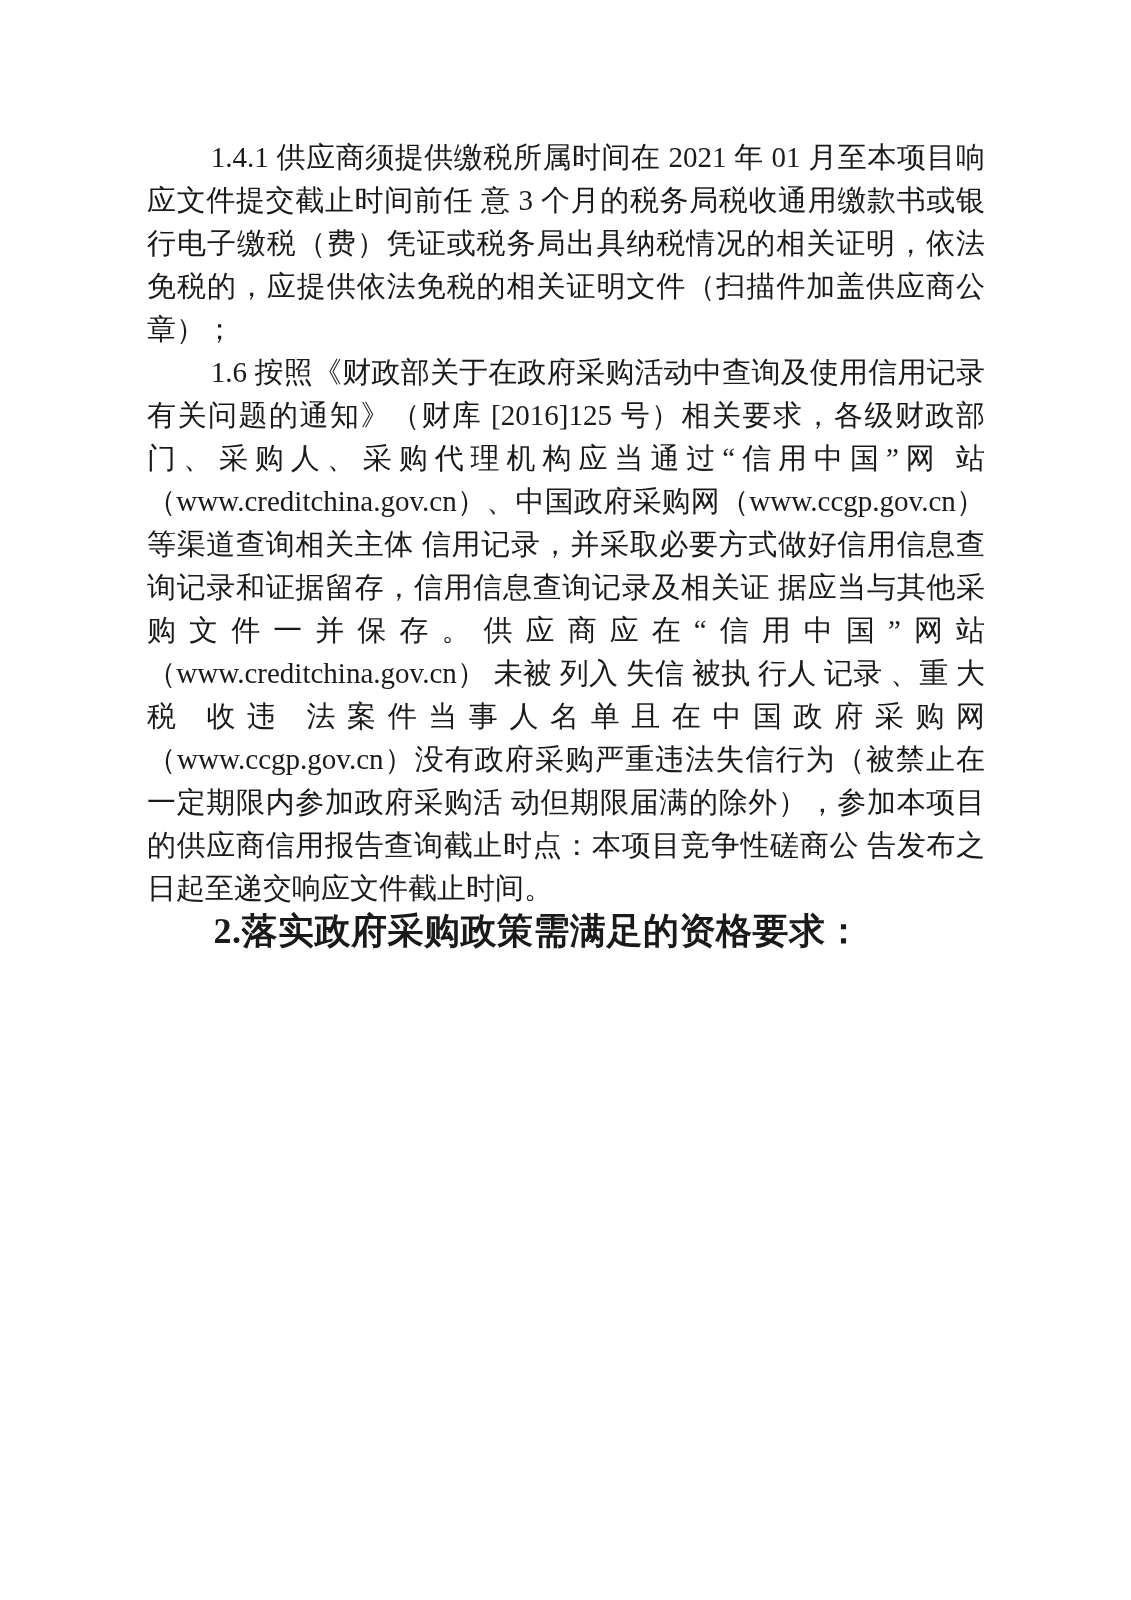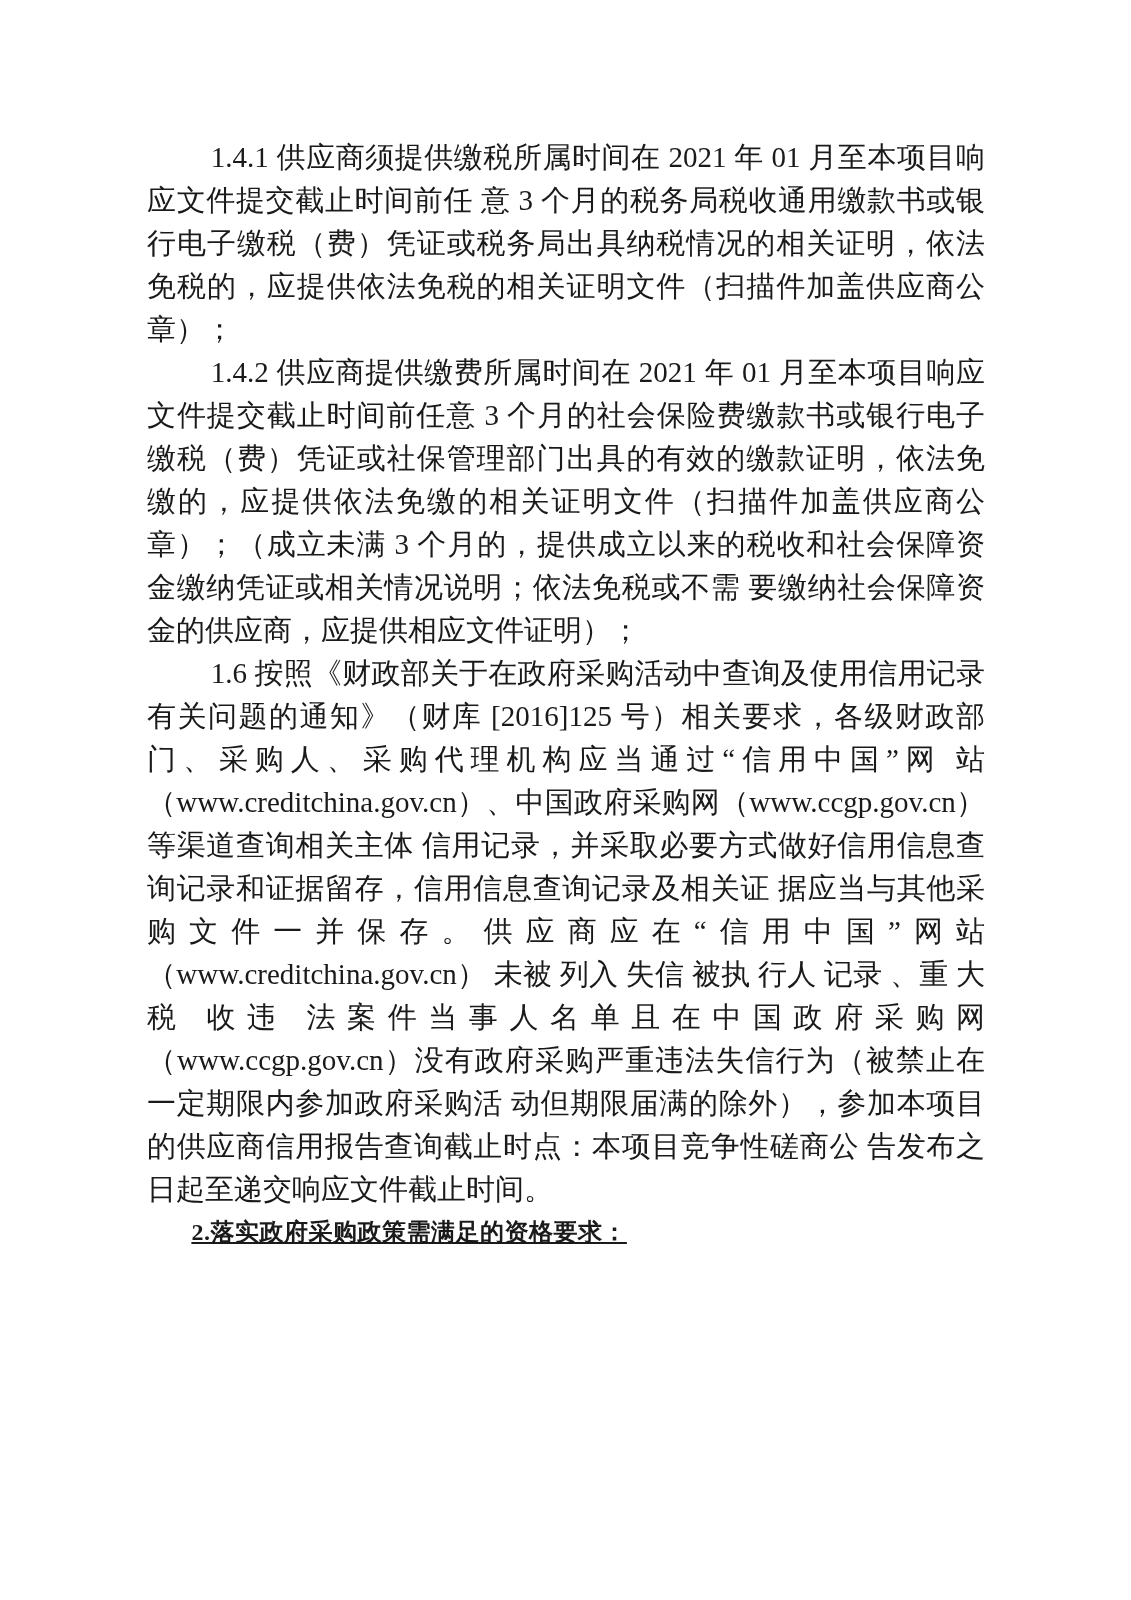--- a/index.html
+++ b/index.html
@@ -28,30 +28,28 @@
     padding: 0;
     font-size: 29px;
     line-height: 43px;
     text-align: justify;
     text-justify: inter-character;
     text-indent: 2.2em;
     word-break: break-word;
   }
   .content p.section-heading {
     font-weight: bold;
-    font-size: 24px;
+    font-size: 36px;
     text-indent: 1.85em;
     text-align: left;
     letter-spacing: 0.5px;
-    text-decoration: underline;
   }
 </style>
 </head>
 <body>
 
 <div class="page">
   <div class="content">
     <p>1.4.1 供应商须提供缴税所属时间在 2021 年 01 月至本项目响应文件提交截止时间前任 意 3 个月的税务局税收通用缴款书或银行电子缴税（费）凭证或税务局出具纳税情况的相关证明，依法免税的，应提供依法免税的相关证明文件（扫描件加盖供应商公章）；</p>
-    <p>1.4.2 供应商提供缴费所属时间在 2021 年 01 月至本项目响应文件提交截止时间前任意 3 个月的社会保险费缴款书或银行电子缴税（费）凭证或社保管理部门出具的有效的缴款证明，依法免缴的，应提供依法免缴的相关证明文件（扫描件加盖供应商公章）；（成立未满 3 个月的，提供成立以来的税收和社会保障资金缴纳凭证或相关情况说明；依法免税或不需 要缴纳社会保障资金的供应商，应提供相应文件证明）；</p>
     <p>1.6 按照《财政部关于在政府采购活动中查询及使用信用记录有关问题的通知》（财库 [2016]125 号）相关要求，各级财政部门、采购人、采购代理机构应当通过“信用中国”网 站（www.creditchina.gov.cn）、中国政府采购网（www.ccgp.gov.cn）等渠道查询相关主体 信用记录，并采取必要方式做好信用信息查询记录和证据留存，信用信息查询记录及相关证 据应当与其他采购文件一并保存。供应商应在“信用中国”网站（www.creditchina.gov.cn） 未被 列入 失信 被执 行人 记录 、重 大税 收违 法案件当事人名单且在中国政府采购网 （www.ccgp.gov.cn）没有政府采购严重违法失信行为（被禁止在一定期限内参加政府采购活 动但期限届满的除外），参加本项目的供应商信用报告查询截止时点：本项目竞争性磋商公 告发布之日起至递交响应文件截止时间。</p>
     <p class="section-heading">2.落实政府采购政策需满足的资格要求：</p>
   </div>
 </div>
 
 </body></html>

